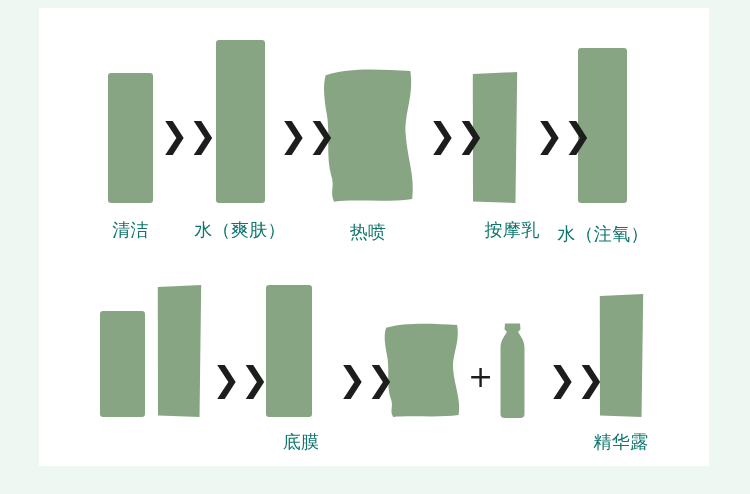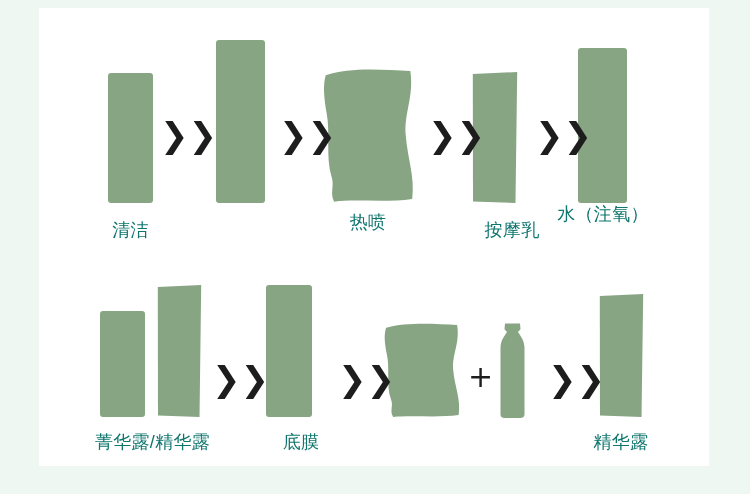--- a/index.html
+++ b/index.html
@@ -82,48 +82,48 @@
         <svg viewBox="0 0 45 130" preserveAspectRatio="none">
           <rect x="0" y="0" width="45" height="130" rx="3" ry="3" fill="#87a583"></rect>
         </svg>
       </div>
       <div class="label" style="left: 108px; top: 220px; width: 45px;">清洁</div>
       <div class="shape" style="left: 216px; top: 40px; width: 49px; height: 163px;">
         <svg viewBox="0 0 49 163" preserveAspectRatio="none">
           <rect x="0" y="0" width="49" height="163" rx="3" ry="3" fill="#87a583"></rect>
         </svg>
       </div>
+      <div class="label" style="left: 190px; top: 220px; width: 100px;">水（爽肤）</div>
       <div class="shape" style="left: 322px; top: 67px; width: 93px; height: 136px;">
         <svg viewBox="0 0 93 136" preserveAspectRatio="none">
           <path d="M 3.72,8.16 C 27.9,0 61.38,2.72 88.35,4.08 C 92.07,29.92 81.84,46.24 83.7,68 C 85.56,92.48 93,108.80000000000001 90.21,131.92 C 65.1,136 33.48,131.92 12.09,134.64 C 7.44,125.12 13.020000000000001,119.68 9.3,108.80000000000001 C 3.72,89.76 8.37,65.28 4.65,46.24 C 1.86,29.92 0.93,17.68 3.72,8.16 Z" fill="#87a583"></path>
         </svg>
       </div>
-      <div class="label" style="left: 332px; top: 212px; width: 72px;">热喷</div>
+      <div class="label" style="left: 332px; top: 222px; width: 72px;">热喷</div>
       <div class="shape" style="left: 472px; top: 72px; width: 46px; height: 131px;">
         <svg viewBox="0 0 46 131" preserveAspectRatio="none">
           <path d="M 0.8,2 L 45.2,0 L 43.47,131 L 1.012,129.5 Z" fill="#87a583"></path>
         </svg>
       </div>
       <div class="label" style="left: 479px; top: 220px; width: 66px;">按摩乳</div>
       <div class="shape" style="left: 578px; top: 48px; width: 49px; height: 155px;">
         <svg viewBox="0 0 49 155" preserveAspectRatio="none">
           <rect x="0" y="0" width="49" height="155" rx="3" ry="3" fill="#87a583"></rect>
         </svg>
       </div>
-      <div class="label" style="left: 553px; top: 204px; width: 100px;">水（注氧）</div>
+      <div class="label" style="left: 553px; top: 224px; width: 100px;">水（注氧）</div>
       <div class="arrow" style="left: 160px; top: 118px;">❯❯</div>
       <div class="arrow" style="left: 279px; top: 118px;">❯❯</div>
       <div class="arrow" style="left: 428px; top: 118px;">❯❯</div>
       <div class="arrow" style="left: 535px; top: 118px;">❯❯</div>
       <div class="shape" style="left: 100px; top: 311px; width: 45px; height: 106px;">
         <svg viewBox="0 0 45 106" preserveAspectRatio="none">
           <rect x="0" y="0" width="45" height="106" rx="3" ry="3" fill="#87a583"></rect>
         </svg>
       </div>
-      <div class="label" style="left: 75px; top: 432px; width: 155px;">菁华露/精华露</div>
       <div class="shape" style="left: 157px; top: 285px; width: 45px; height: 132px;">
         <svg viewBox="0 0 45 132" preserveAspectRatio="none">
           <path d="M 0.8,2 L 44.2,0 L 42.525,132 L 0.9900000000000001,130.5 Z" fill="#87a583"></path>
         </svg>
       </div>
       <div class="shape" style="left: 266px; top: 285px; width: 46px; height: 132px;">
         <svg viewBox="0 0 46 132" preserveAspectRatio="none">
           <rect x="0" y="0" width="46" height="132" rx="3" ry="3" fill="#87a583"></rect>
         </svg>
       </div>

